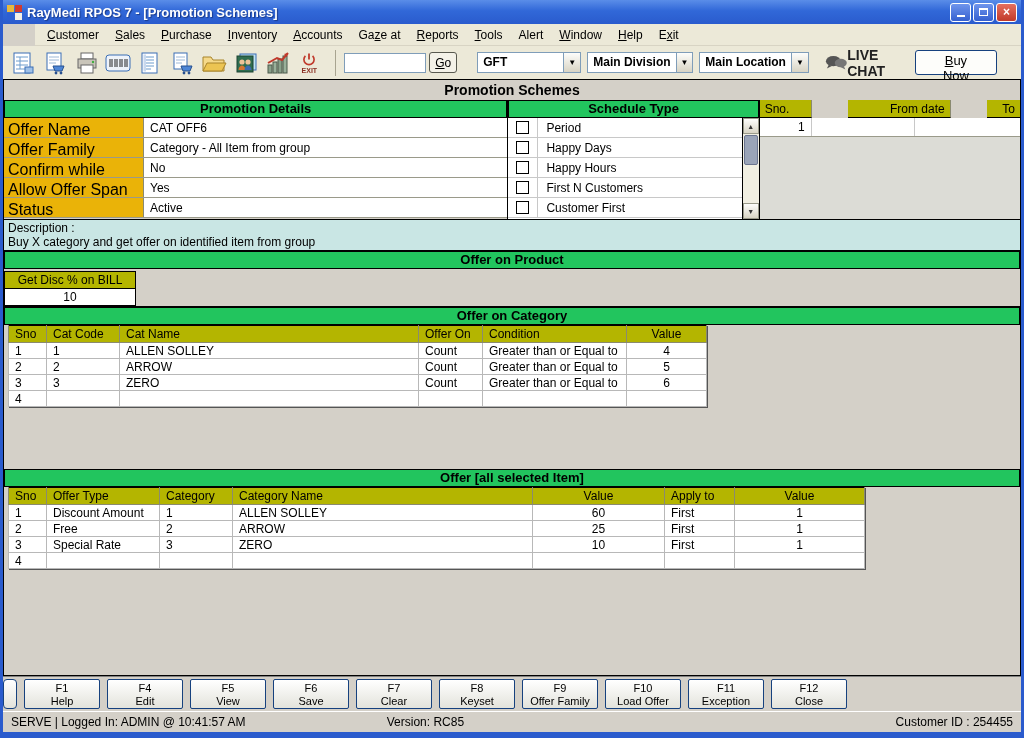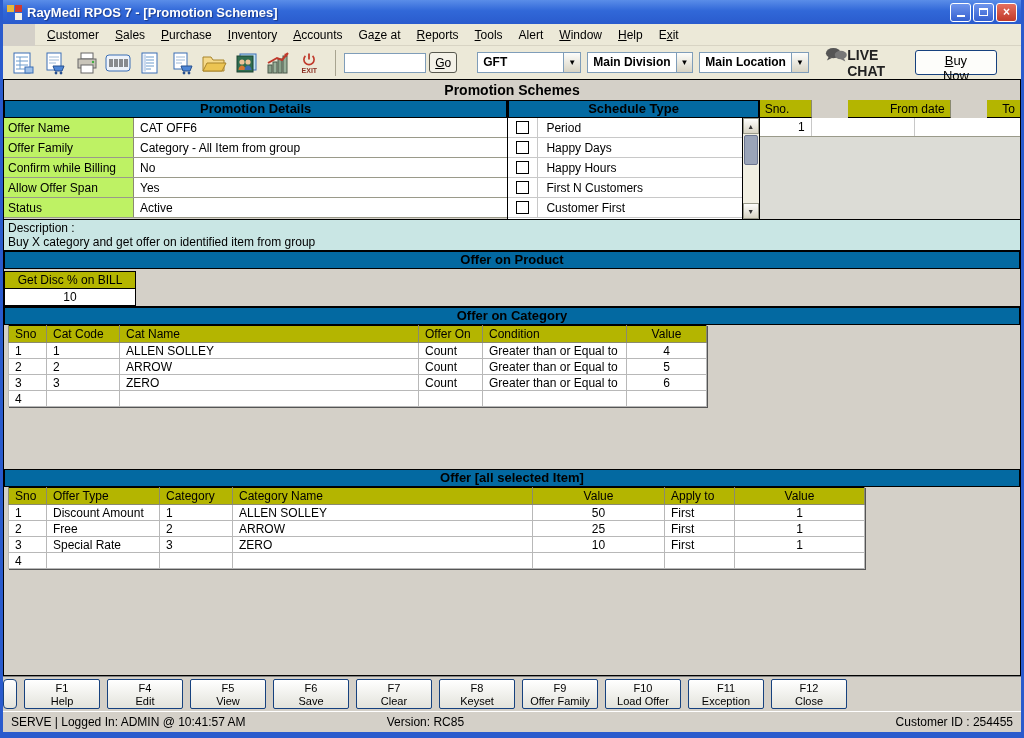--- a/index.html
+++ b/index.html
@@ -31,33 +31,33 @@
   .toolbar { height:33px; flex:0 0 33px; background:#ece9d8; display:flex; align-items:center; padding:0 6px; }
   .tb-icon { width:30px; height:28px; display:flex; flex-direction:column; align-items:center; justify-content:center; margin-right:4px; cursor:pointer; }
   .tb-sep { width:1px; height:26px; background:#a8a490; margin:0 8px; }
   .exit-caption { font-size:7px; font-weight:bold; color:#8b2f23; line-height:7px; }
   .quick-input { width:82px; height:20px; border:1px solid #7f9db9; background:#fff; margin-right:3px; padding:0 3px; font-size:12px; }
   .go-btn { height:21px; padding:1px 5px; background:#f4f2e8; border:1px solid #58594f; border-radius:3px; font-size:12px; cursor:pointer; margin-right:20px; }
   .combo { display:flex; height:21px; border:1px solid #7f9db9; background:#fff; margin-right:6px; align-items:stretch; cursor:pointer; }
   .combo-val { font-weight:bold; font-size:12px; padding:2px 5px; flex:1; white-space:nowrap; }
   .combo-btn { width:17px; background:linear-gradient(#fdfdfb,#d8d4c4); border-left:1px solid #7f9db9; display:flex; align-items:center; justify-content:center; font-size:8px; color:#000; }
   .c-gft{width:112px;} .c-div{width:106px;} .c-loc{width:112px;}
-  .livechat { display:flex; align-items:flex-start; margin-left:10px; cursor:pointer; }
+  .livechat { display:flex; align-items:center; margin-left:10px; cursor:pointer; }
   .livechat-label { font-weight:bold; font-size:14px; color:#222; }
   .buy-now { margin-left:auto; margin-right:18px; height:25px; padding:2px 16px; background:#fdfdfa;
              border:1px solid #16417e; border-radius:3px; font-size:13px; cursor:pointer; }
   .buy-now u { text-decoration:underline; }
   
   .content { flex:1 1 auto; background:#d4d0c8; border:1px solid #000; display:flex; flex-direction:column; overflow:hidden; }
   .page-title { height:20px; flex:0 0 20px; text-align:center; font-weight:bold; font-size:14px; padding-top:2px; }
-  .olive-hdr { background:#0369a1; border:1px solid #000; font-weight:bold; font-size:13px; text-align:center; height:18px; line-height:16px; }
+  .olive-hdr { background:#22c55e; border:1px solid #000; font-weight:bold; font-size:13px; text-align:center; height:18px; line-height:16px; }
   .top-grid { flex:0 0 119px; display:flex; }
   .pd-panel { width:508px; border-right:1px solid #000; display:flex; flex-direction:column; }
   .pd-row { display:flex; height:20px; border-bottom:1px solid #9a9a8a; }
-  .pd-label { width:130px; background:#bef264; padding:3px 4px; border-right:1px solid #8a8a70; font-size:12px; }
+  .pd-label { width:140px; background:#eab308; padding:3px 4px; border-right:1px solid #8a8a70; font-size:16px; }
   .pd-value { flex:1; background:#fff; padding:3px 6px; font-size:12px; }
   .st-panel { width:253px; border-right:1px solid #000; display:flex; flex-direction:column; position:relative; }
   .st-rows { flex:1; background:#fff; position:relative; }
   .st-row { display:flex; align-items:center; height:20px; border-bottom:1px solid #c8c8c8; }
   .cb { width:13px; height:13px; border:1px solid #000; background:#fff; margin:0 8px 0 8px; cursor:pointer; }
   .st-sep { width:1px; align-self:stretch; background:#c8c8c8; margin-right:8px; }
   .st-label { font-size:12px; }
   .vscroll { position:absolute; right:0; top:18px; bottom:0; width:17px; background:#f1efe2; border-left:1px solid #000; display:flex; flex-direction:column; }
   .sb-btn { height:16px; background:linear-gradient(#fdfdfb,#d8d4c4); border:1px solid #9a9a8a; font-size:7px; display:flex; align-items:center; justify-content:center; color:#333; cursor:pointer; }
   .sb-thumb { height:30px; margin:1px; background:#9aa4b8; border:1px solid #6b7florian; border:1px solid #6b7590; border-radius:2px; cursor:pointer; }
@@ -422,21 +422,21 @@
           <th>Apply to</th>
           <th class="ta-c">Value</th>
         </tr>
           </thead>
         <tbody>
           <tr>
             <td>1</td>
               <td>Discount Amount</td>
               <td>1</td>
               <td>ALLEN SOLLEY</td>
-              <td class="ta-c">50</td>
+              <td class="ta-c">60</td>
               <td>First</td>
               <td class="ta-c">1</td>
           </tr>
           <tr>
             <td>2</td>
               <td>Free</td>
               <td>2</td>
               <td>ARROW</td>
               <td class="ta-c">25</td>
               <td>First</td>

